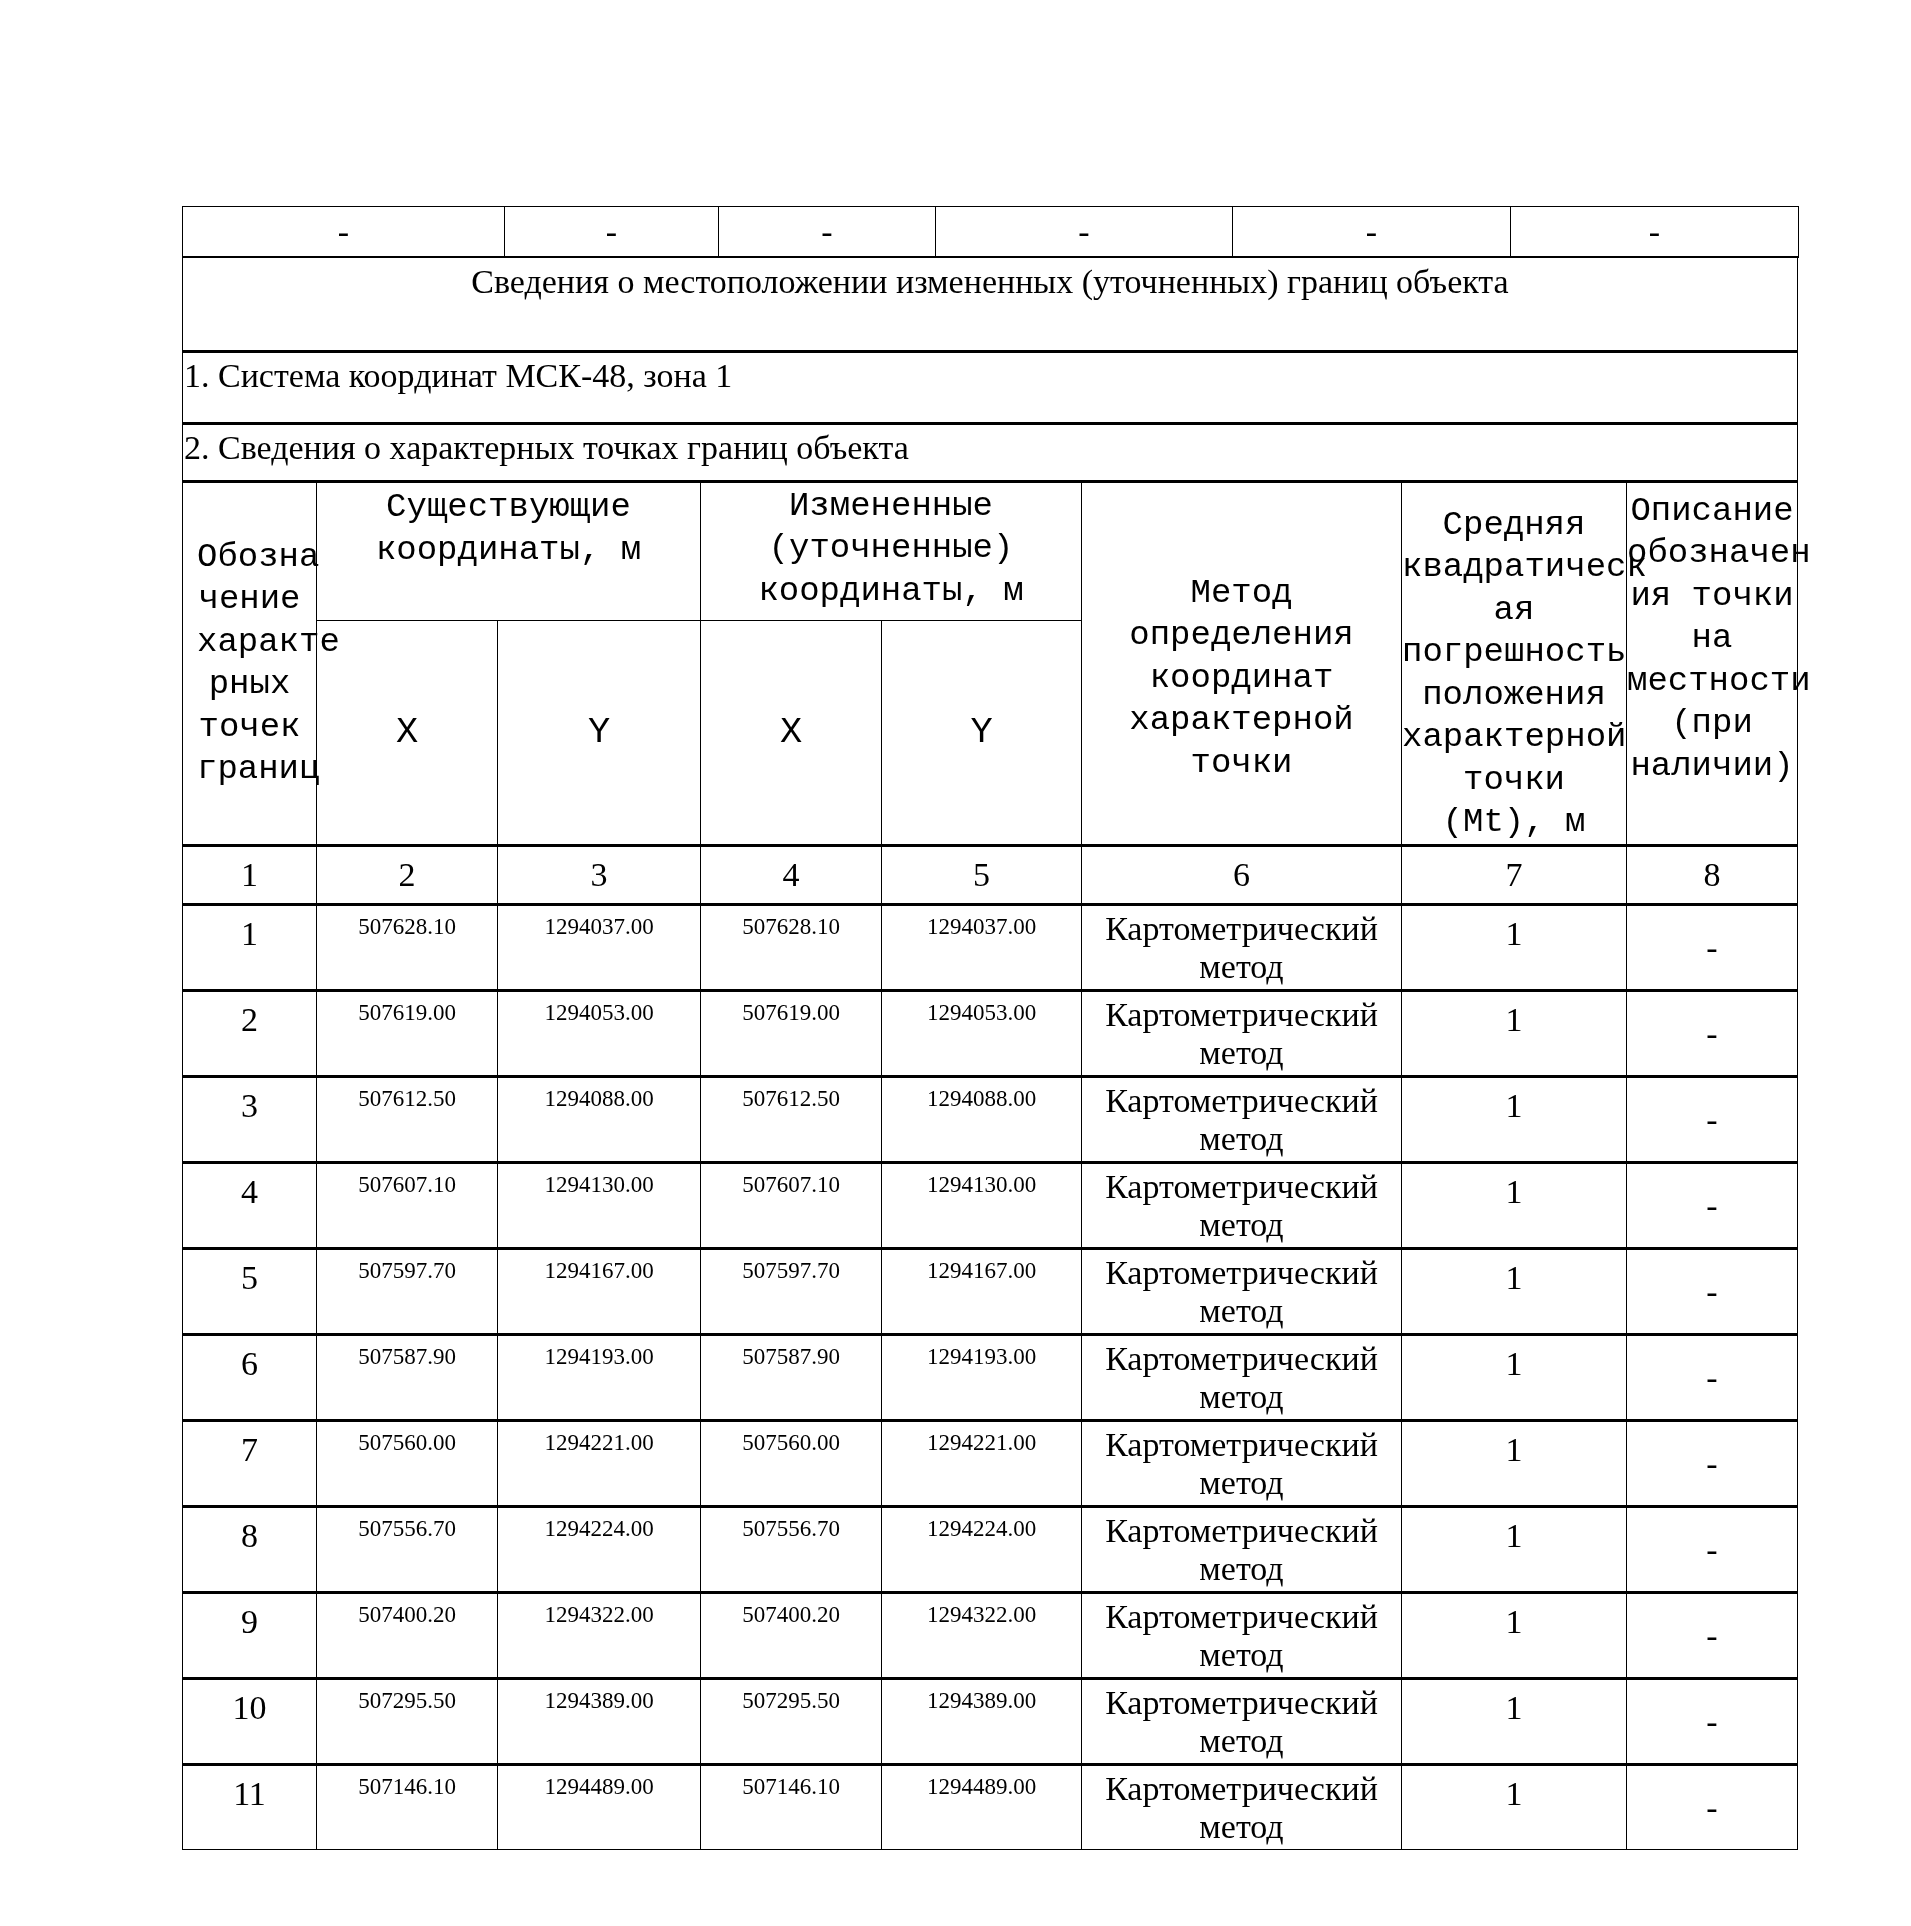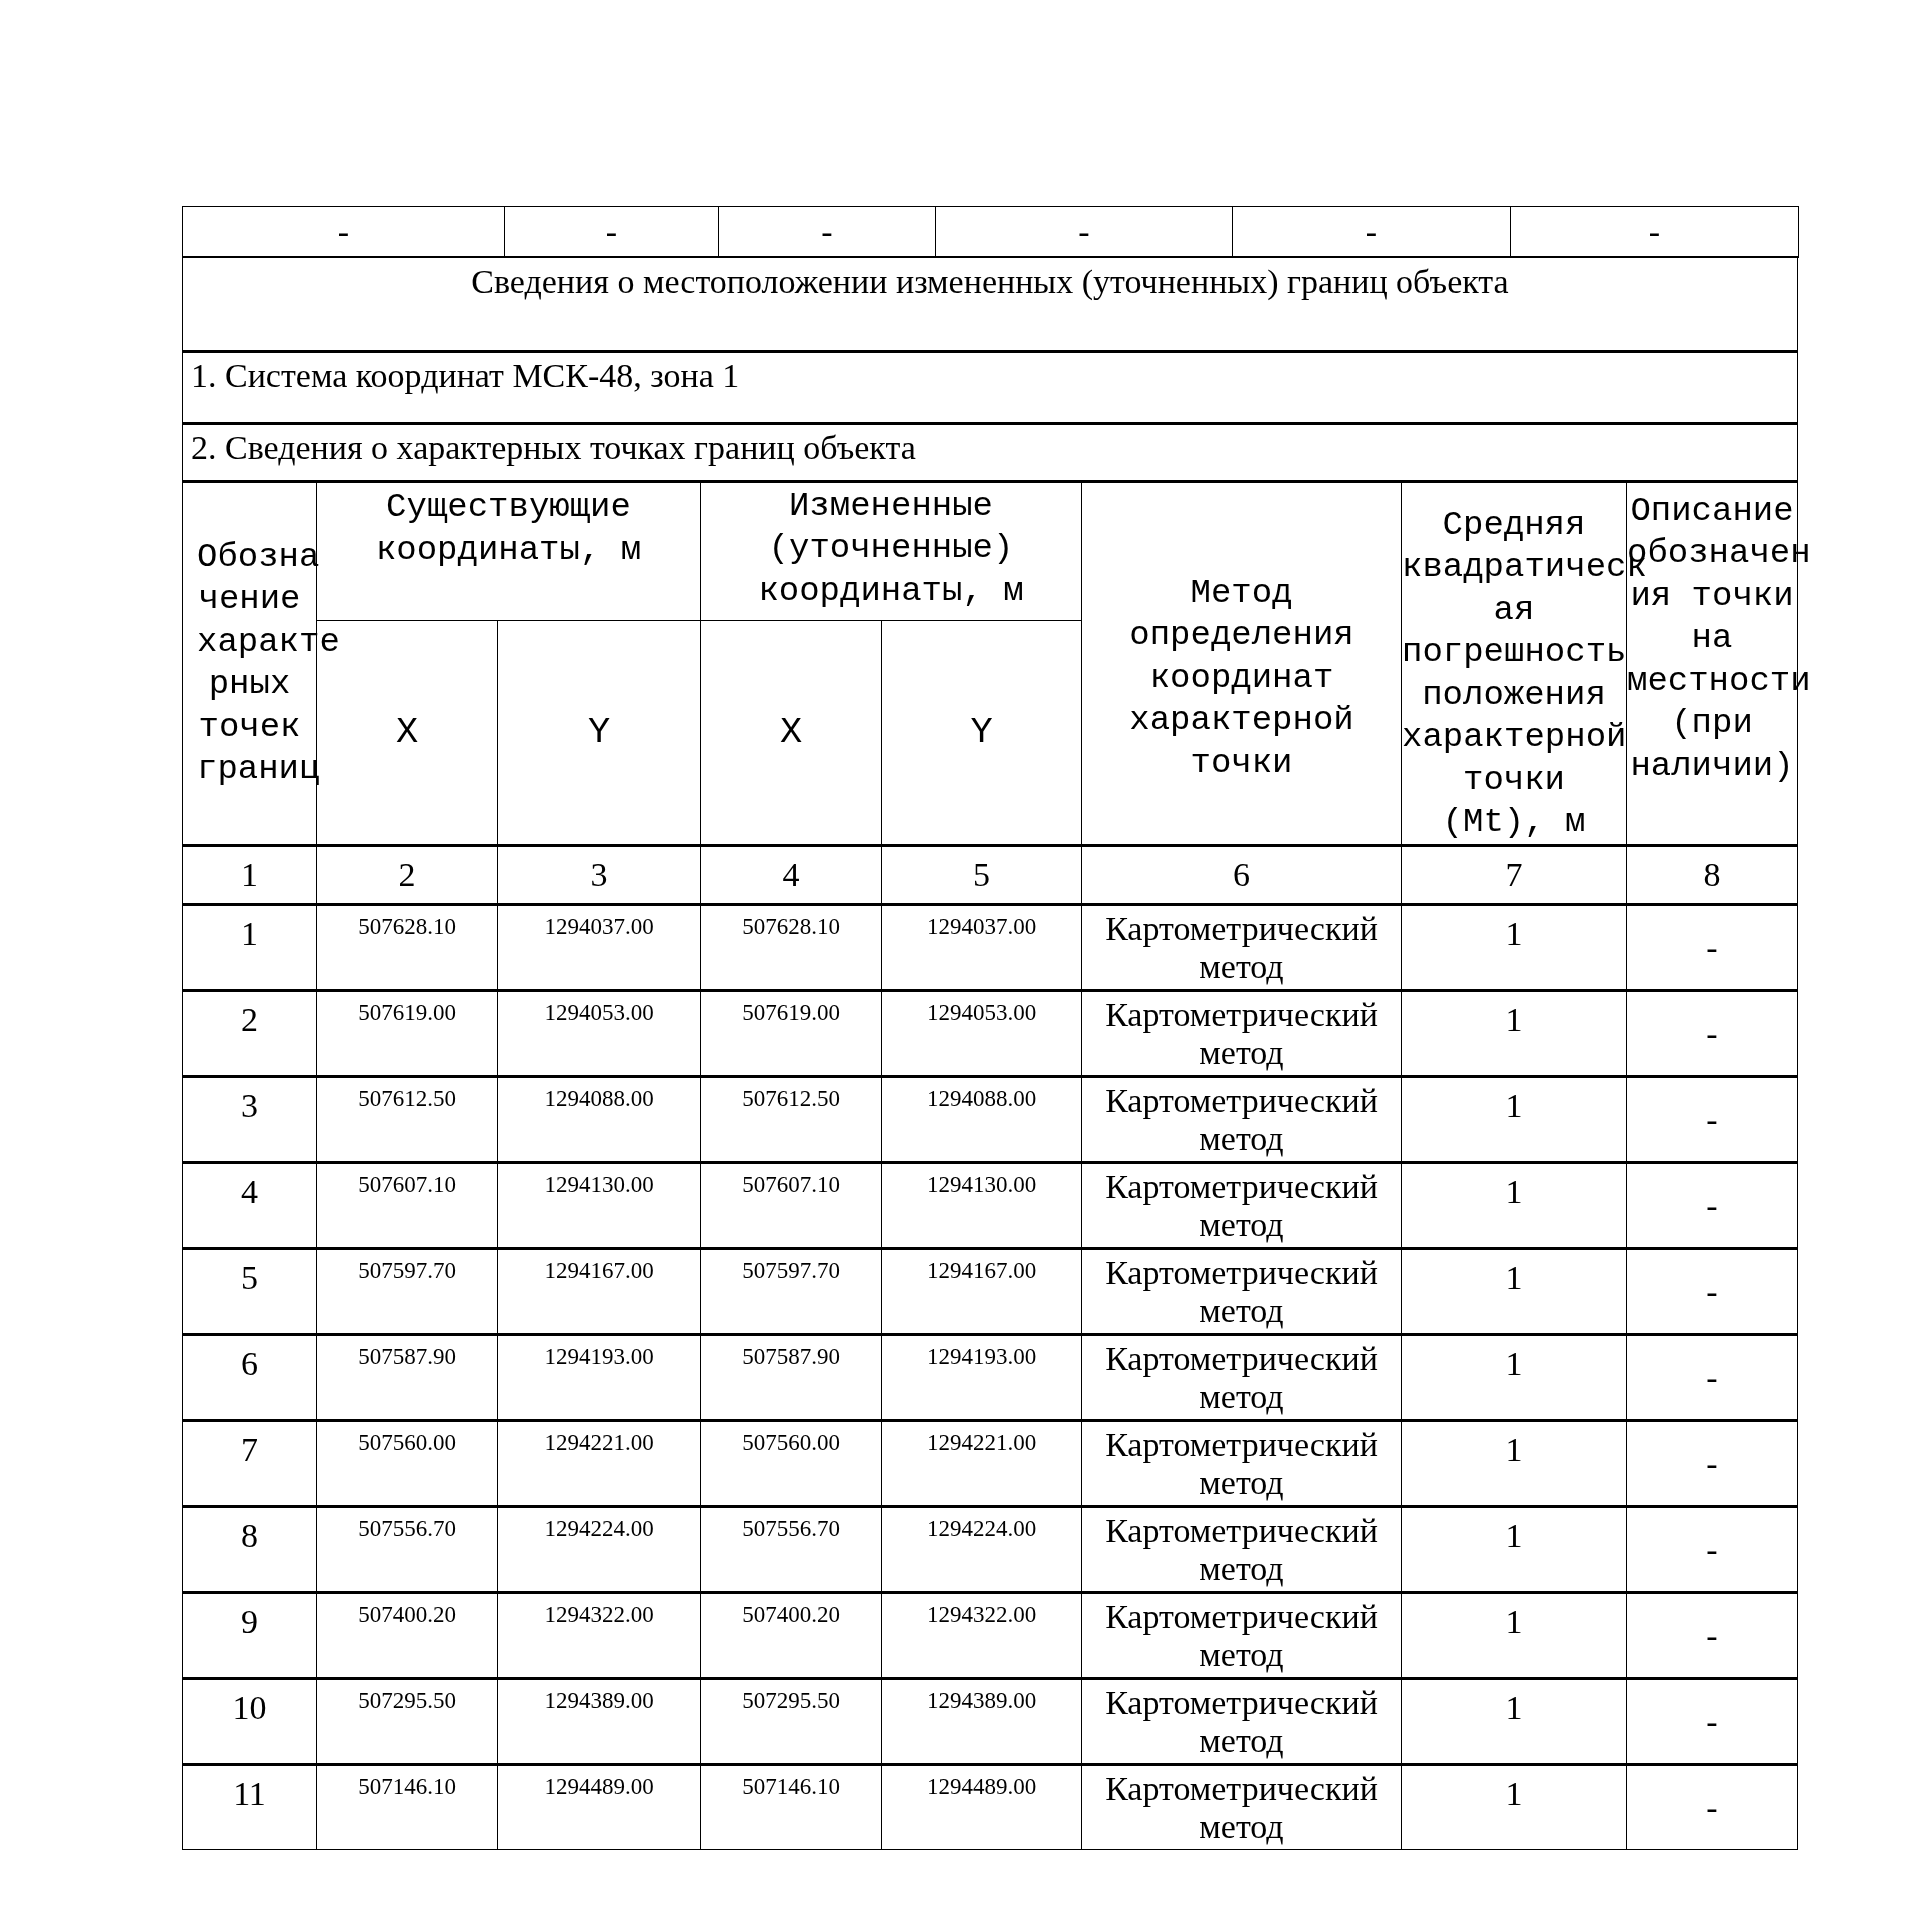--- a/index.html
+++ b/index.html
@@ -4,21 +4,21 @@
 <style>
   html, body { margin: 0; padding: 0; background: #ffffff; }
   body {
     width: 1911px; height: 2703px; position: relative; overflow: hidden;
     font-family: "Liberation Serif", "DejaVu Serif", serif; color: #000;
   }
   .page { position: absolute; left: 182px; top: 206px; width: 1616px; }
   table { border-collapse: collapse; width: 100%; table-layout: fixed; }
   td { border: 1.9px solid #000; padding: 0; text-align: center; vertical-align: middle; font-size: 34px; line-height: 1.22; }
   .thick-top td { border-top-width: 3.9px; }
-  .left { text-align: left; padding-left: 8px; border-radius: 18px; }
+  .left { text-align: left; padding-left: 1px; border-radius: 18px; }
   .top-dash td { height: 50px; }
   .section-title td { height: 87px; border-bottom-width: 1.2px; }
   .section-sub td { height: 89px; border-top-width: 1.2px; margin-left: 33px; }
   .coord-sys td { height: 67px; }
   .points-caption td { height: 54px; }
   .hdr td { font-size: 34px; line-height: 1.25; font-family: Liberation Mono, monospace; }
   .hdr-top td { height: 119px; }
   .hdr-xy td { height: 211px; font-size: 37px; }
   .colnum td { height: 56px; }
   .row td { height: 76px; vertical-align: top; padding-top: 7px; }

